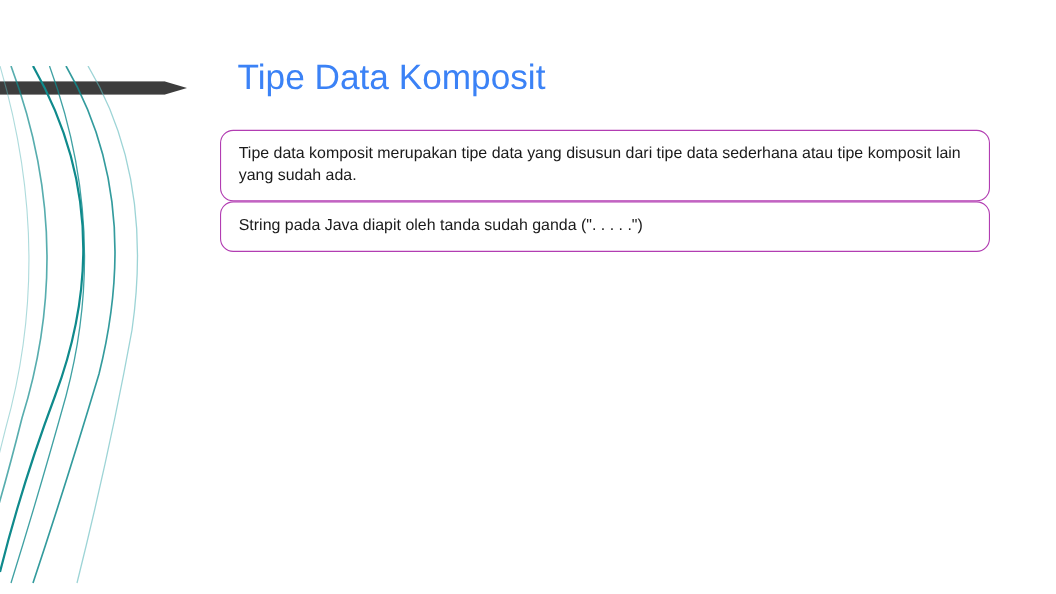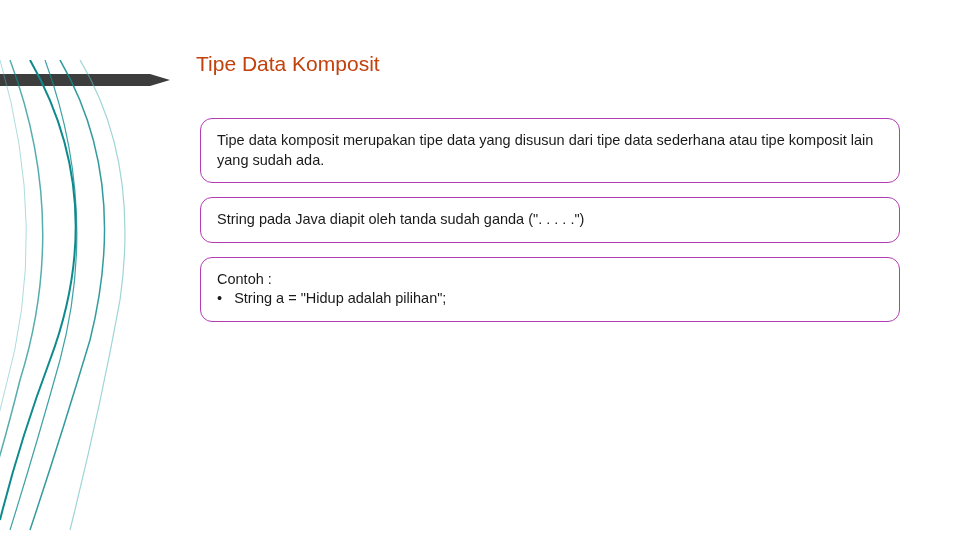--- a/index.html
+++ b/index.html
@@ -33,34 +33,33 @@
   .leaves {
     position: absolute;
     left: -10px;
     top: 60px;
     width: 220px;
     height: 480px;
     pointer-events: none;
   }
   .title {
     position: absolute;
-    left: 196px;
+    left: 216px;
     top: 52px;
-    font-size: 21px;
+    font-size: 32px;
     font-weight: 400;
-    color: #c2410c;
+    color: #3b82f6;
   }
   .boxes {
     position: absolute;
     left: 200px;
     top: 118px;
     width: 700px;
     display: flex;
     flex-direction: column;
-    gap: 14px;
   }
   .box {
     border: 1.5px solid #b23db2;
     border-radius: 12px;
     padding: 12px 16px;
     font-size: 14.5px;
     color: #1a1a1a;
     line-height: 1.35;
     background: #ffffff;
   }
@@ -82,17 +81,13 @@
 
 <h1 class="title">Tipe Data Komposit</h1>
 
 <div class="boxes">
   <div class="box">
     <div class="box-content">Tipe data komposit merupakan tipe data yang disusun dari tipe data sederhana atau tipe komposit lain yang sudah ada.</div>
   </div>
   <div class="box">
     <div class="box-content">String pada Java diapit oleh tanda sudah ganda (". . . . .")</div>
   </div>
-  <div class="box">
-    <div class="box-content">Contoh :
-•   String a = "Hidup adalah pilihan";</div>
-  </div>
 </div>
 
 </body></html>

